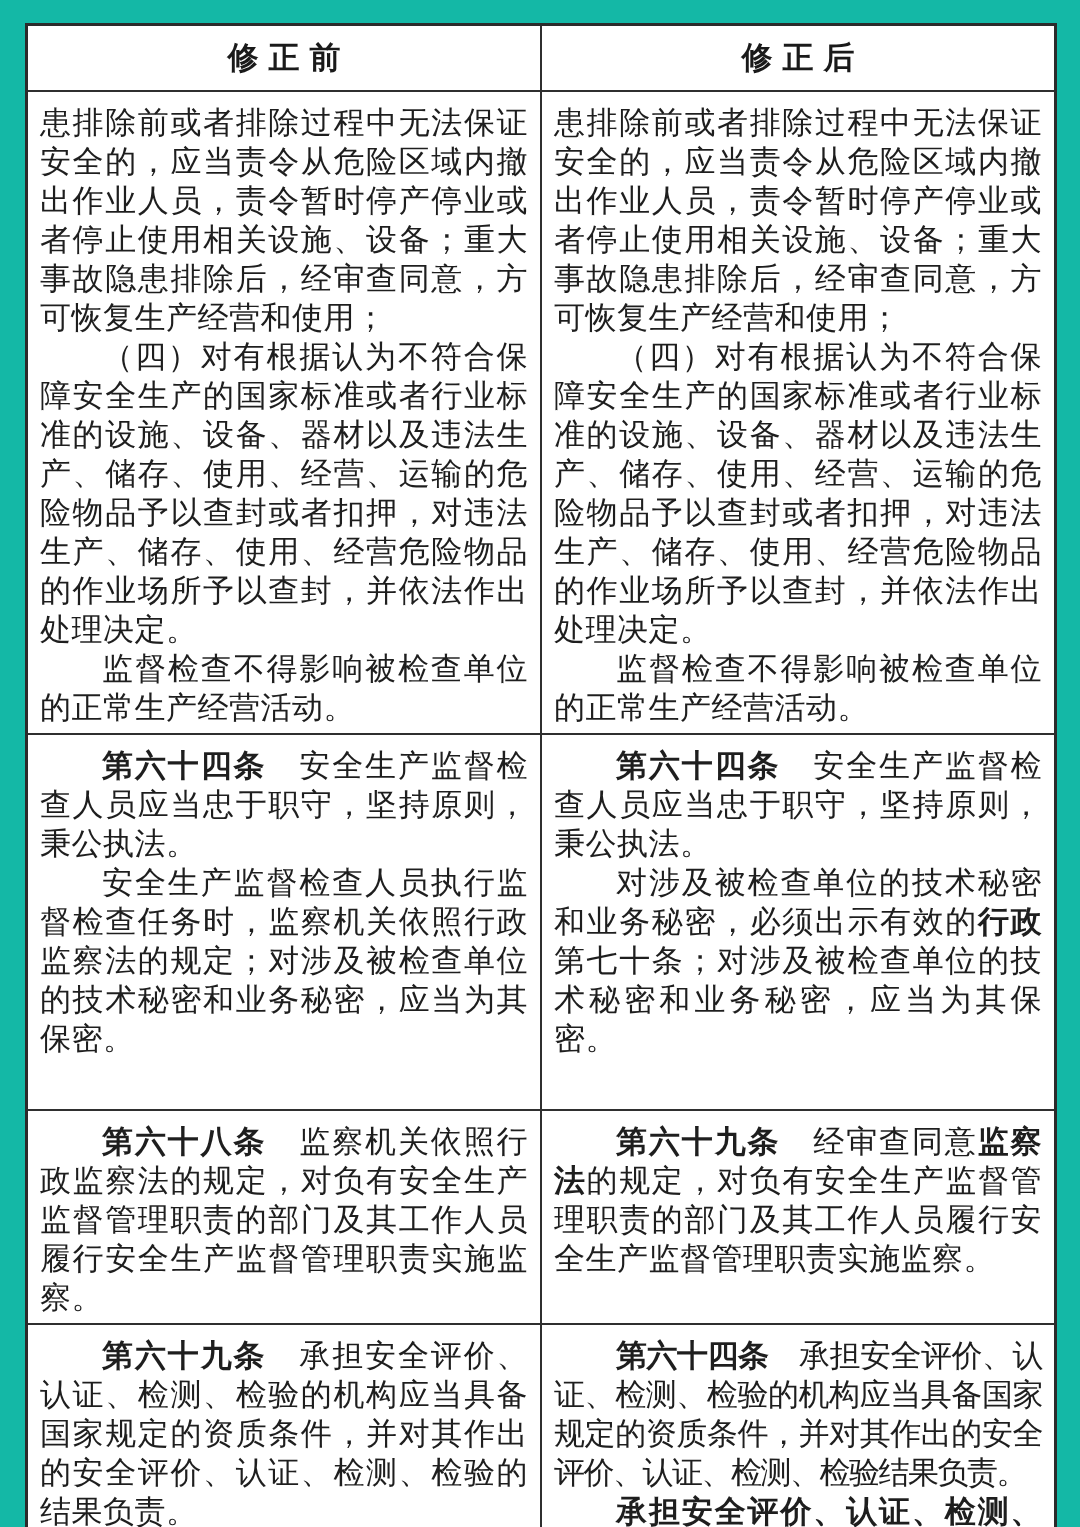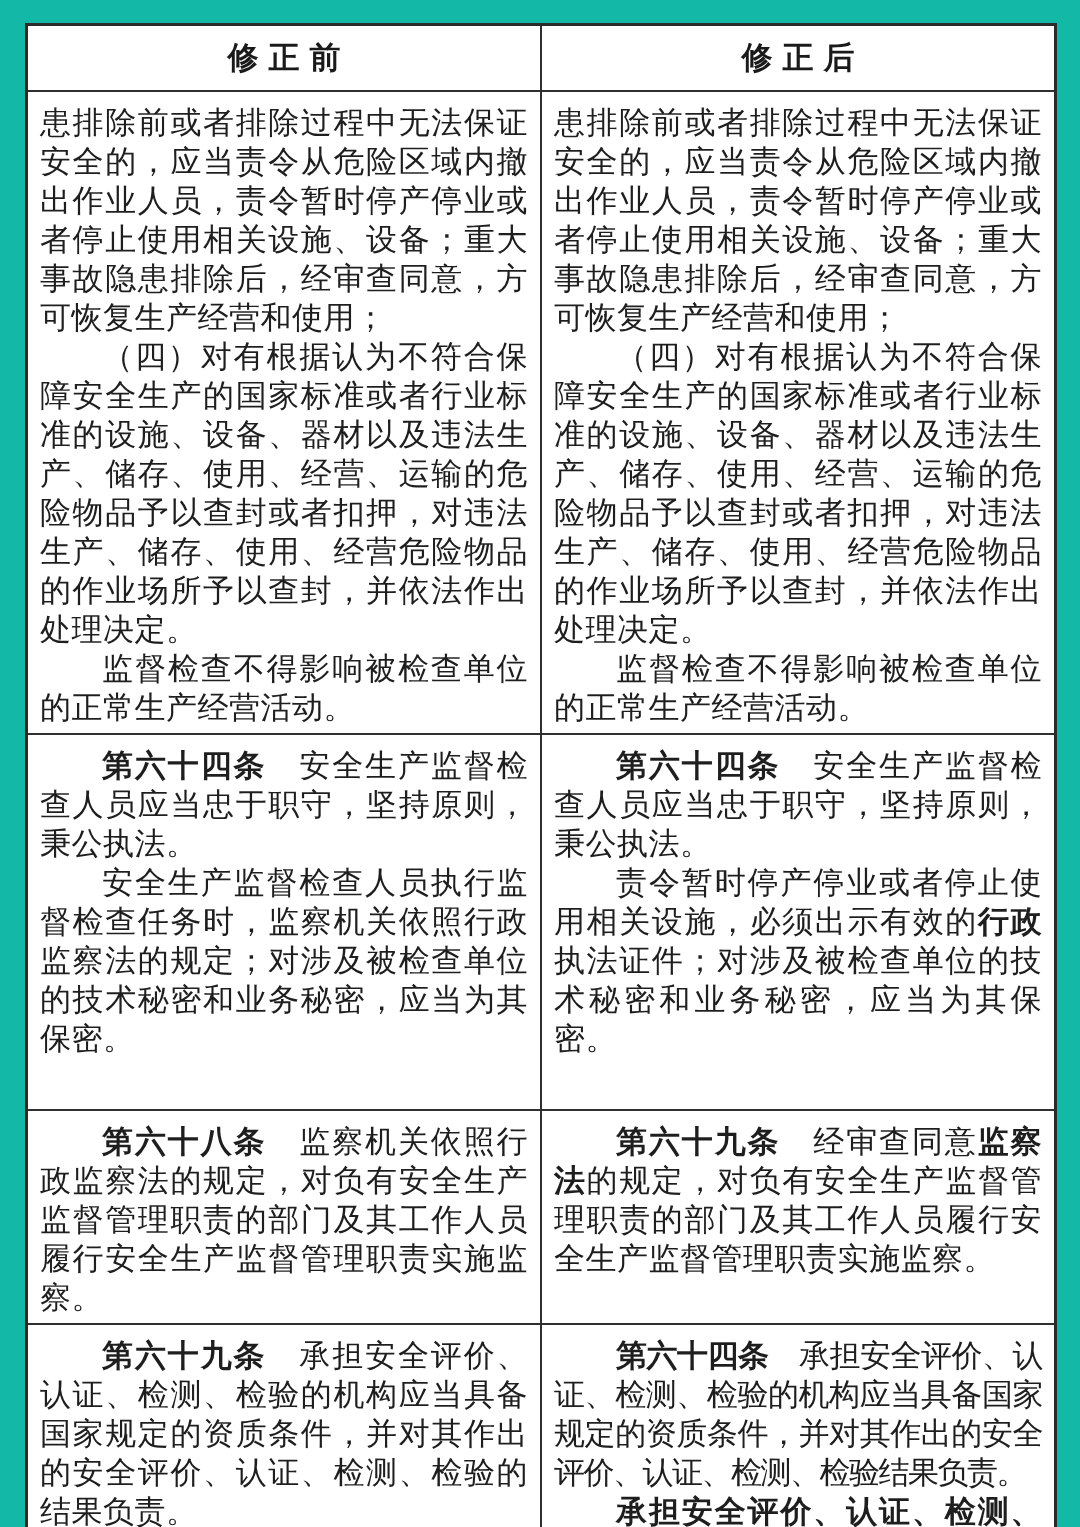--- a/index.html
+++ b/index.html
@@ -102,21 +102,21 @@
       <tr class="r2">
         <td>
             <div class="cell">
               <p class="para indent"><span class="run b">第六十四条</span><span class="run">　安全生产监督检查人员应当忠于职守，坚持原则，秉公执法。</span></p>
               <p class="para indent"><span class="run">安全生产监督检查人员执行监督检查任务时，监察机关依照行政监察法的规定；对涉及被检查单位的技术秘密和业务秘密，应当为其保密。</span></p>
             </div>
           </td>
         <td>
             <div class="cell">
               <p class="para indent"><span class="run b">第六十四条</span><span class="run">　安全生产监督检查人员应当忠于职守，坚持原则，秉公执法。</span></p>
-              <p class="para indent"><span class="run">责令暂时停产停业或者停止使用相关设施，必须出示有效的</span><span class="run b">行政</span><span class="run">执法证件；对涉及被检查单位的技术秘密和业务秘密，应当为其保密。</span></p>
+              <p class="para indent"><span class="run">对涉及被检查单位的技术秘密和业务秘密，必须出示有效的</span><span class="run b">行政</span><span class="run">第七十条；对涉及被检查单位的技术秘密和业务秘密，应当为其保密。</span></p>
             </div>
           </td>
       </tr>
       <tr class="r3">
         <td>
             <div class="cell">
               <p class="para indent"><span class="run b">第六十八条</span><span class="run">　监察机关依照行政监察法的规定，对负有安全生产监督管理职责的部门及其工作人员履行安全生产监督管理职责实施监察。</span></p>
             </div>
           </td>
         <td>

